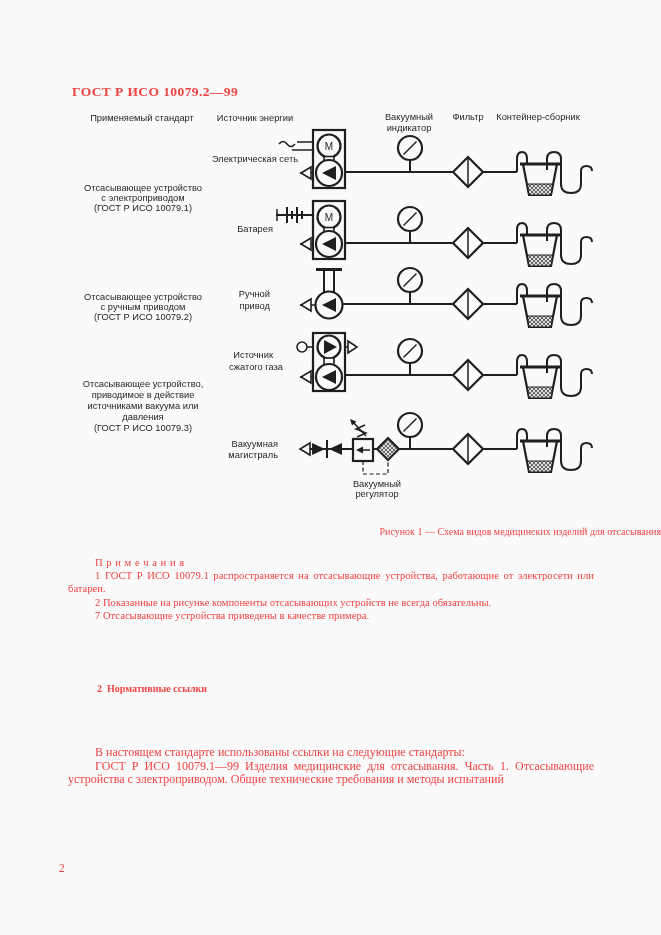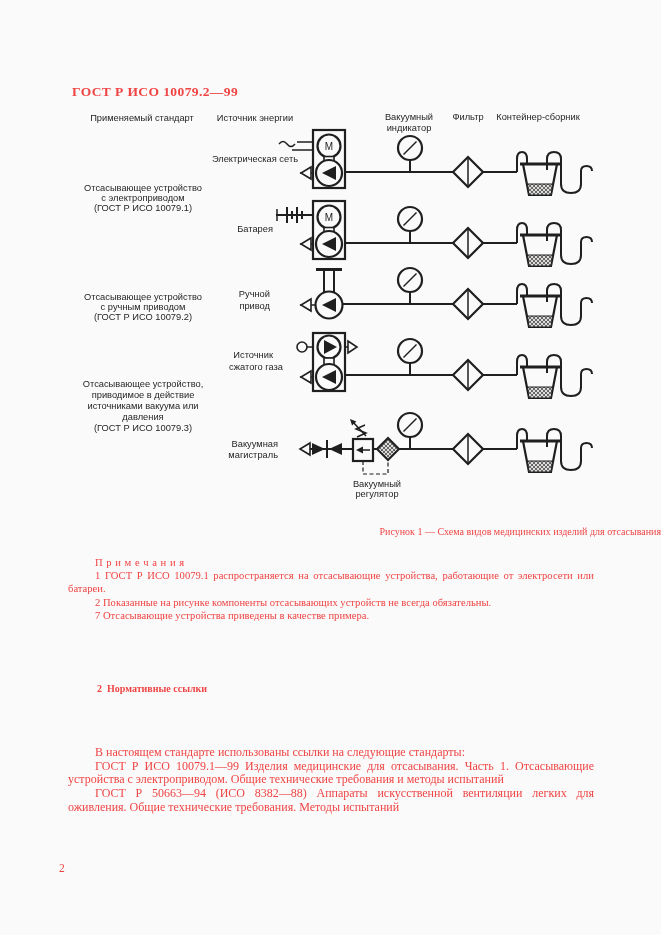--- a/index.html
+++ b/index.html
@@ -191,18 +191,17 @@
     <p class="note">1 ГОСТ Р ИСО 10079.1 распространяется на отсасывающие устройства, работающие от электросети или батареи.</p>
     <p class="note">2 Показанные на рисунке компоненты отсасывающих устройств не всегда обязательны.</p>
     <p class="note">7 Отсасывающие устройства приведены в качестве примера.</p>
   </div>
 
   <div class="section-title">2  Нормативные ссылки</div>
 
   <div class="refs">
     <p>В настоящем стандарте использованы ссылки на следующие стандарты:</p>
     <p>ГОСТ Р ИСО 10079.1—99 Изделия медицинские для отсасывания. Часть 1. Отсасывающие устройства с электроприводом. Общие технические требования и методы испытаний</p>
-    <p>ГОСТ Р 50663—94 (ИСО 8382—88) Аппараты искусственной вентиляции легких для оживления. Общие технические требования. Методы испытаний</p>
   </div>
 
   <div class="pagenum">2</div>
 
 </div>
 
 </body></html>

